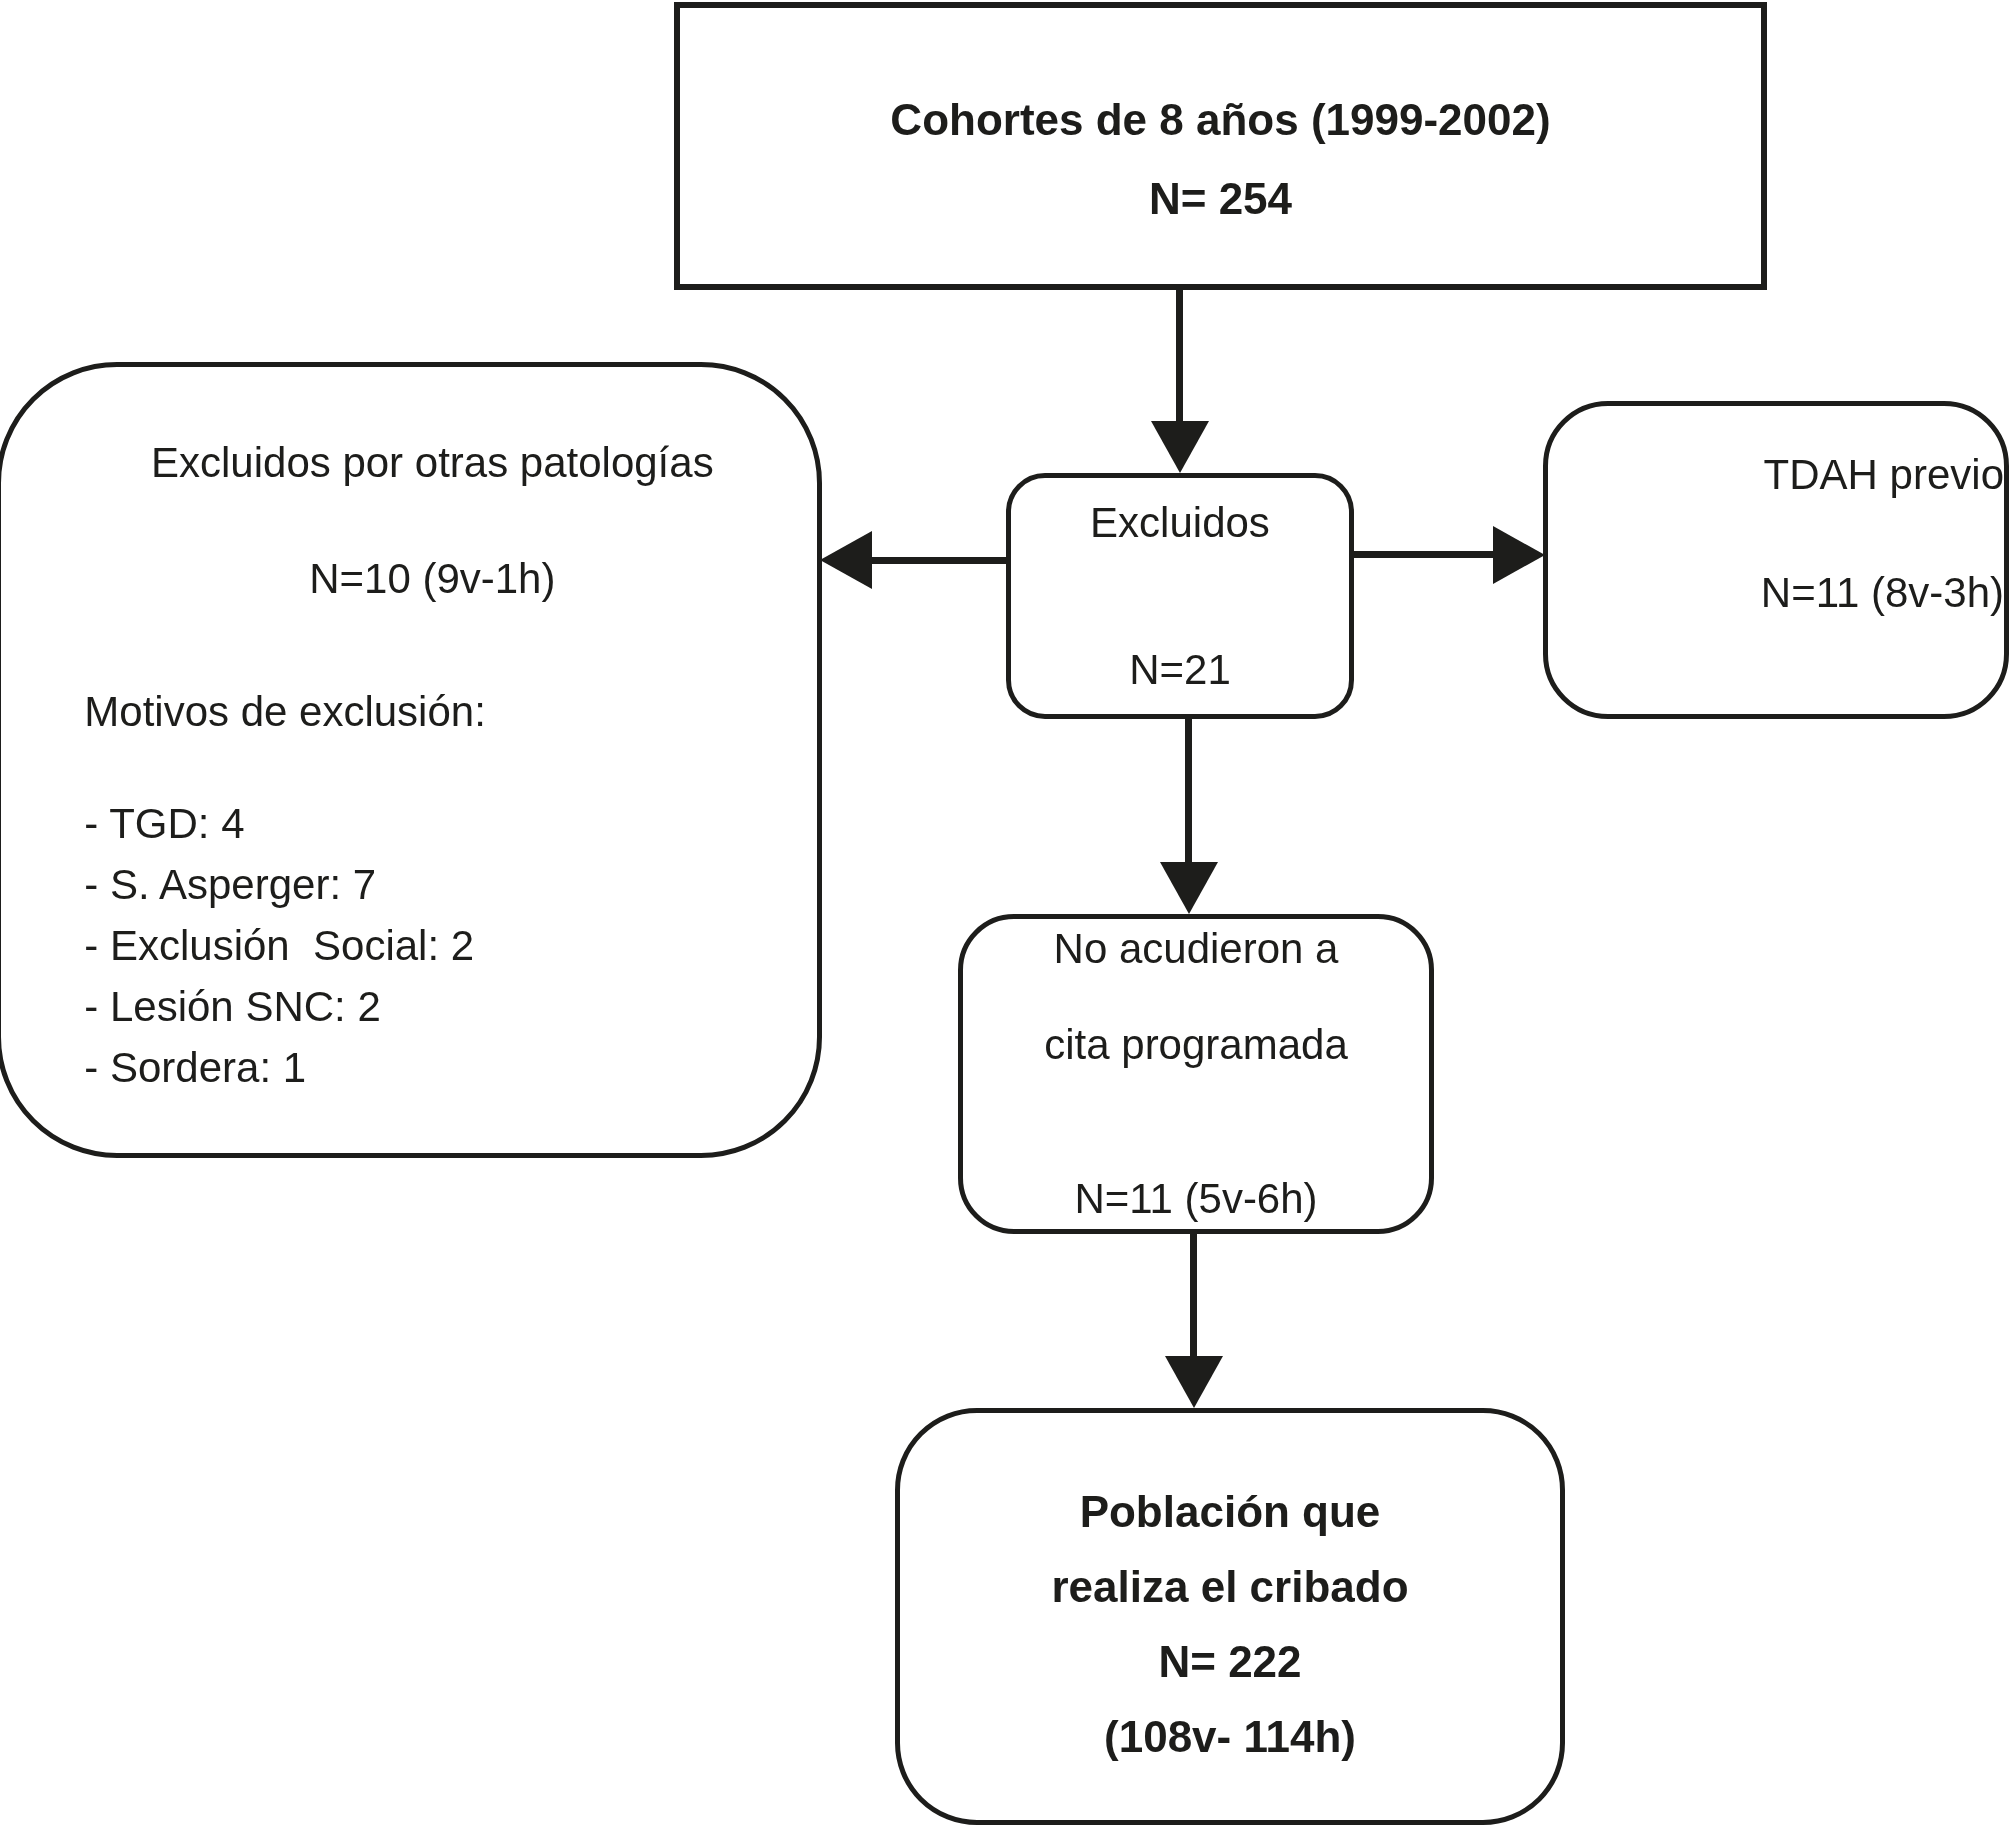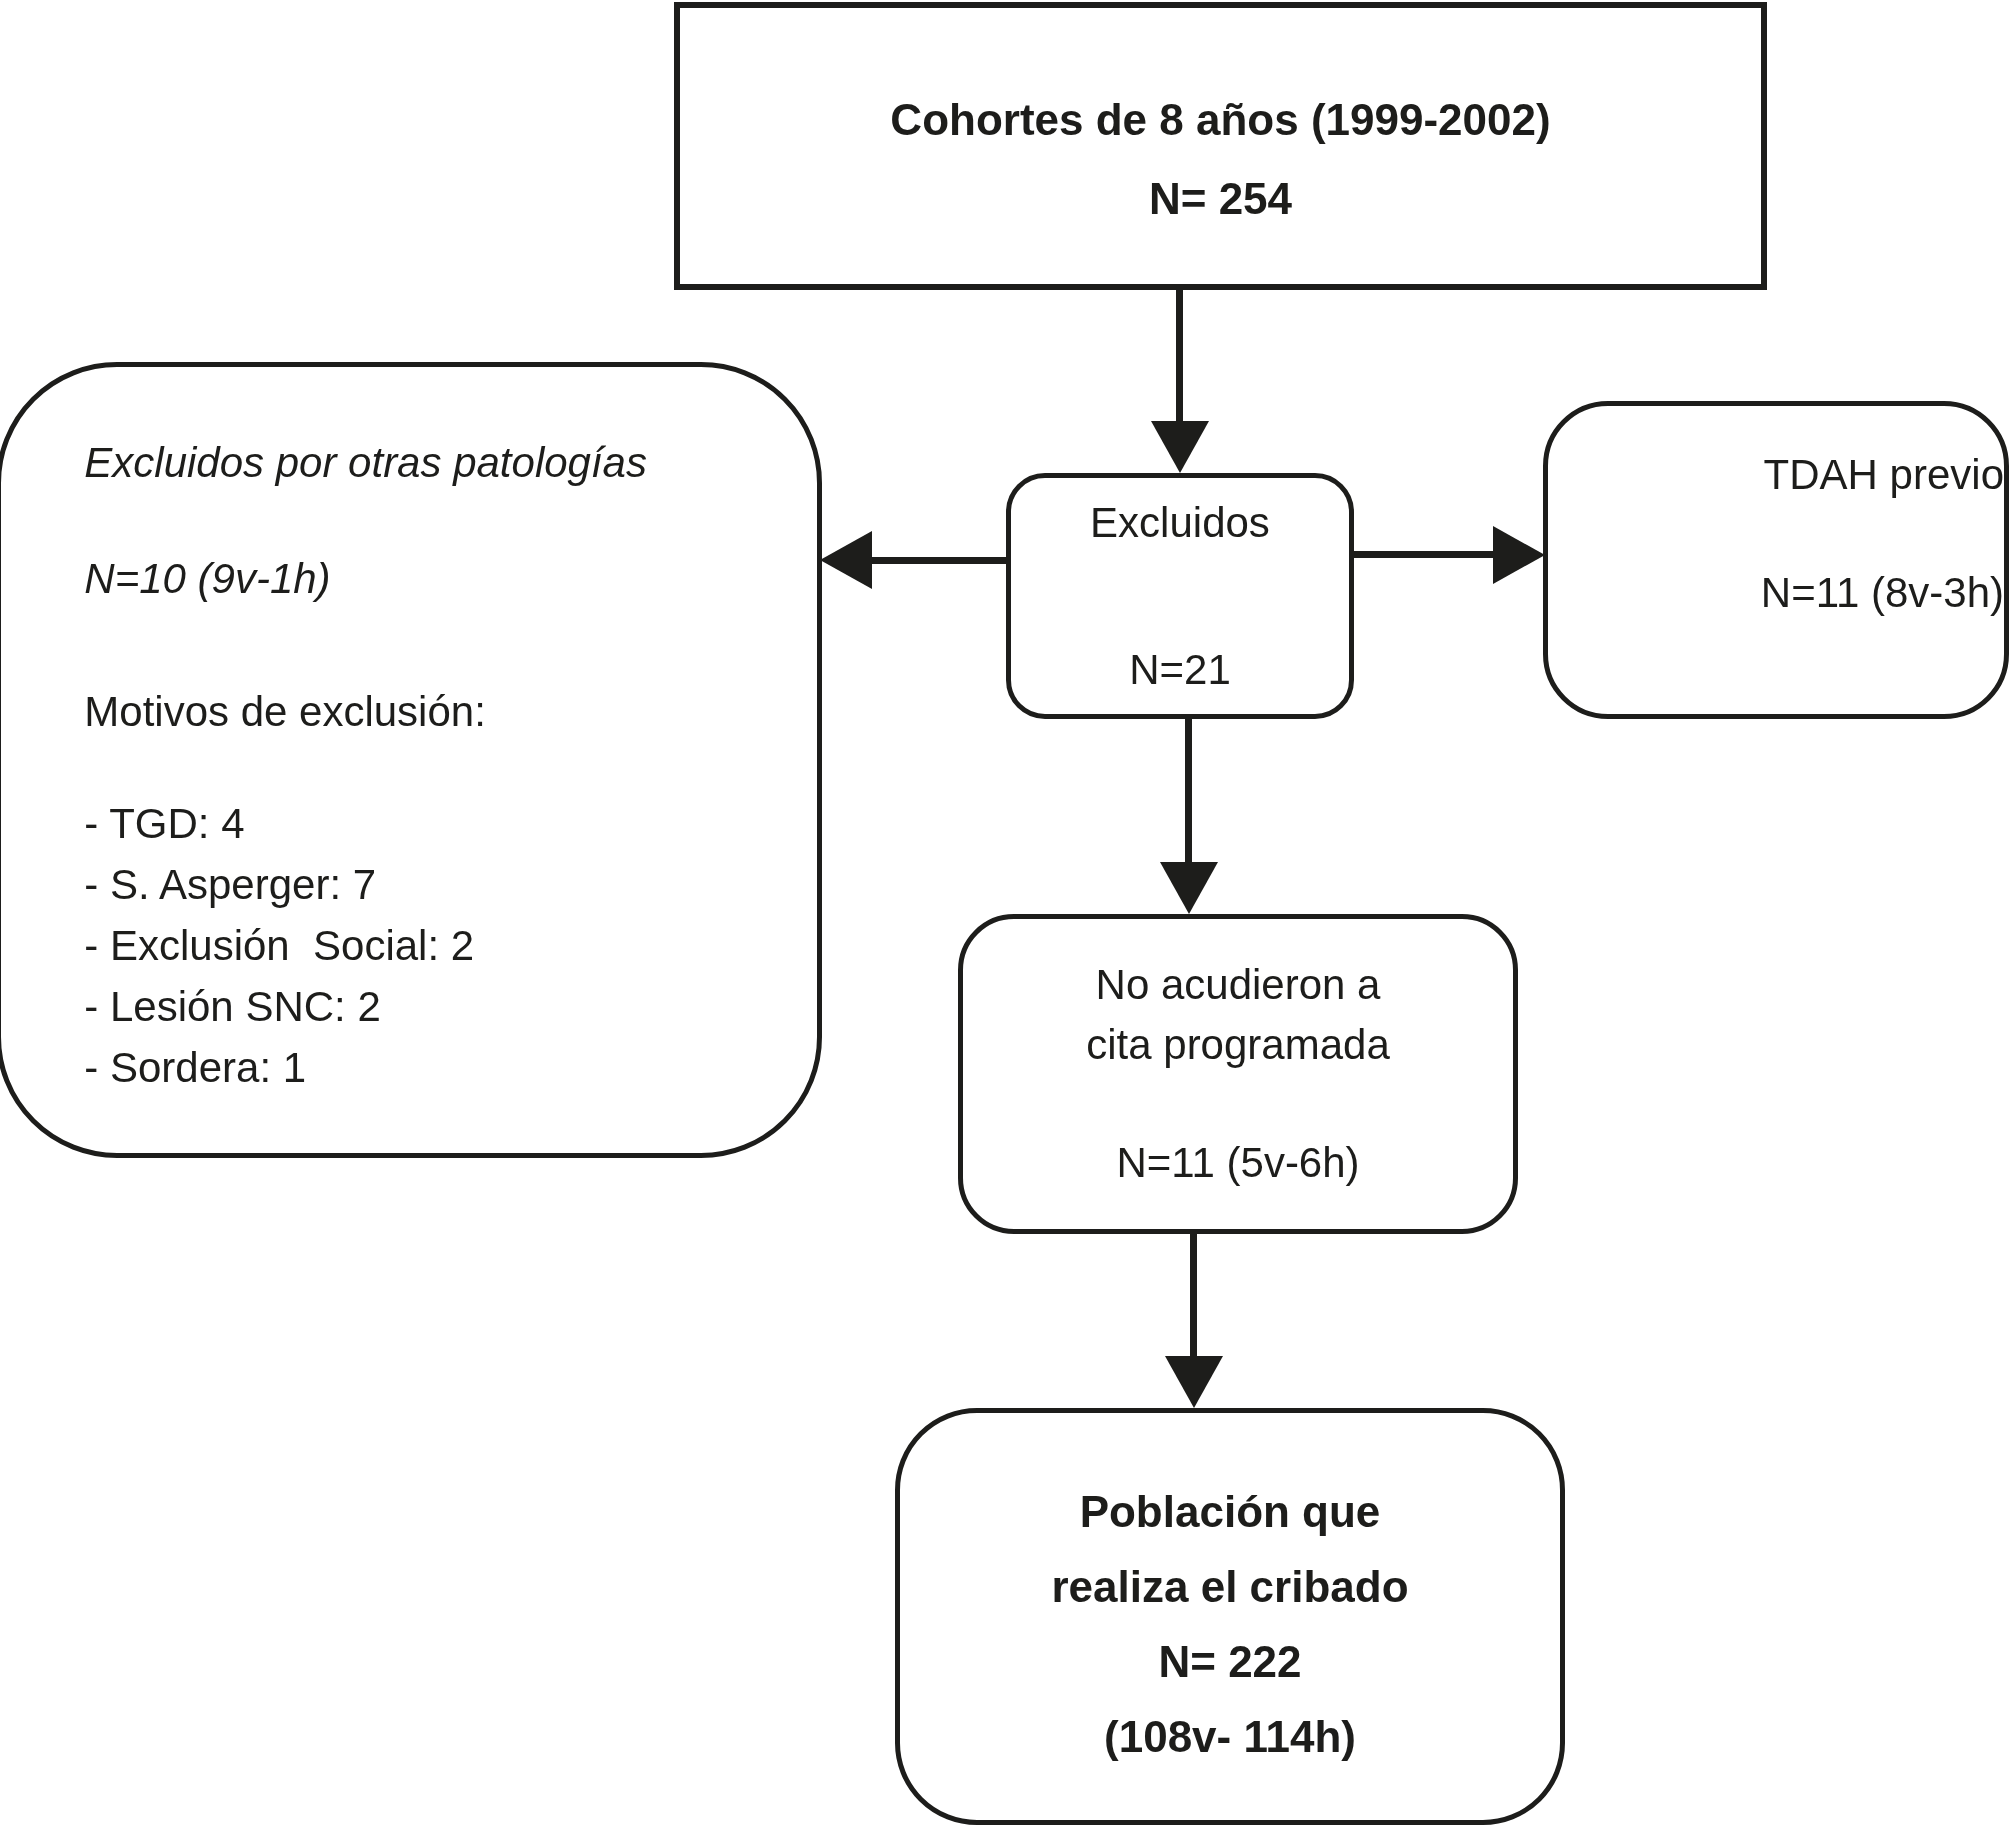--- a/index.html
+++ b/index.html
@@ -34,21 +34,21 @@
     font-weight:bold;font-size:44px;line-height:79px;
   }
   
   #box-left{
     left:-3.7px;top:362px;width:826px;height:796px;
     border-radius:121px;
     align-items:stretch;text-align:left;
     padding:70px 37px 0 83px;
     font-size:42px;line-height:51px;
   }
-  #box-left .centered{font-style:italic;}
+  #box-left .centered{text-align:center;}
   #box-left .gap-a{margin-bottom:65px;}
   #box-left .gap-b{margin-bottom:82px;}
   #box-left .gap-c{margin-bottom:56px;}
   #box-left .reason{line-height:61px;}
   
   #box-excluded{
     left:1006px;top:473px;width:348px;height:246px;
     border-radius:39px;
     justify-content:center;gap:96px;
     font-size:42px;line-height:51px;
@@ -56,24 +56,24 @@
   
   #box-tdah{
     left:1543px;top:401px;width:466px;height:318px;
     border-radius:65px;
     justify-content:center;gap:67px;
     padding-bottom:54px;
     font-size:42px;line-height:51px;align-items:flex-end;
   }
   
   #box-noshow{
-    left:958px;top:914px;width:560px;height:320px;
+    left:958px;top:914px;width:476px;height:320px;
     border-radius:56px;
     justify-content:center;
-    font-size:42px;line-height:60px;
+    font-size:42px;line-height:60px;gap:36px;
   }
   #box-noshow .n-line{margin-top:58px;}
   
   #box-bottom{
     left:879px;top:1408px;width:670px;height:417px;
     border-radius:82px;
     justify-content:center;
     padding-top:15px;
     font-weight:bold;font-size:44px;line-height:75px;margin-left:16px;
   }

